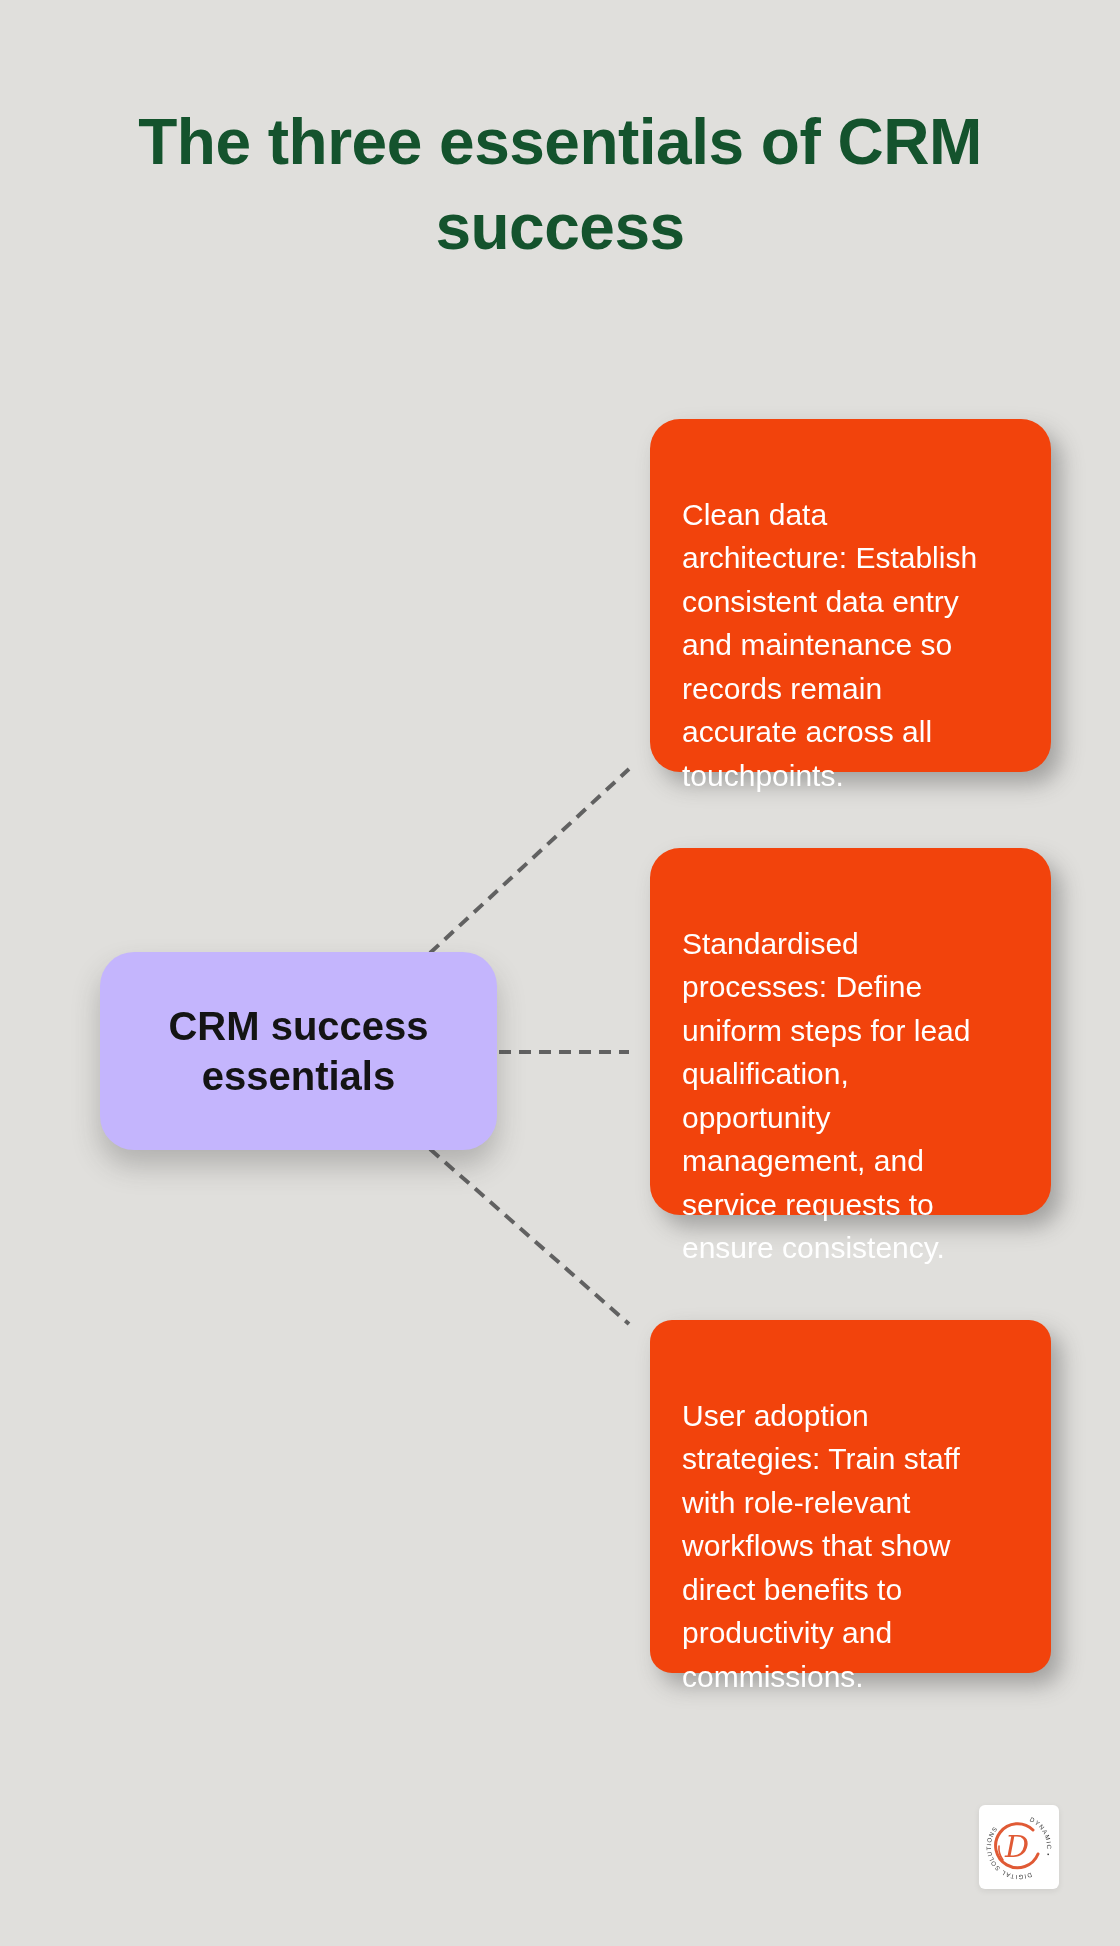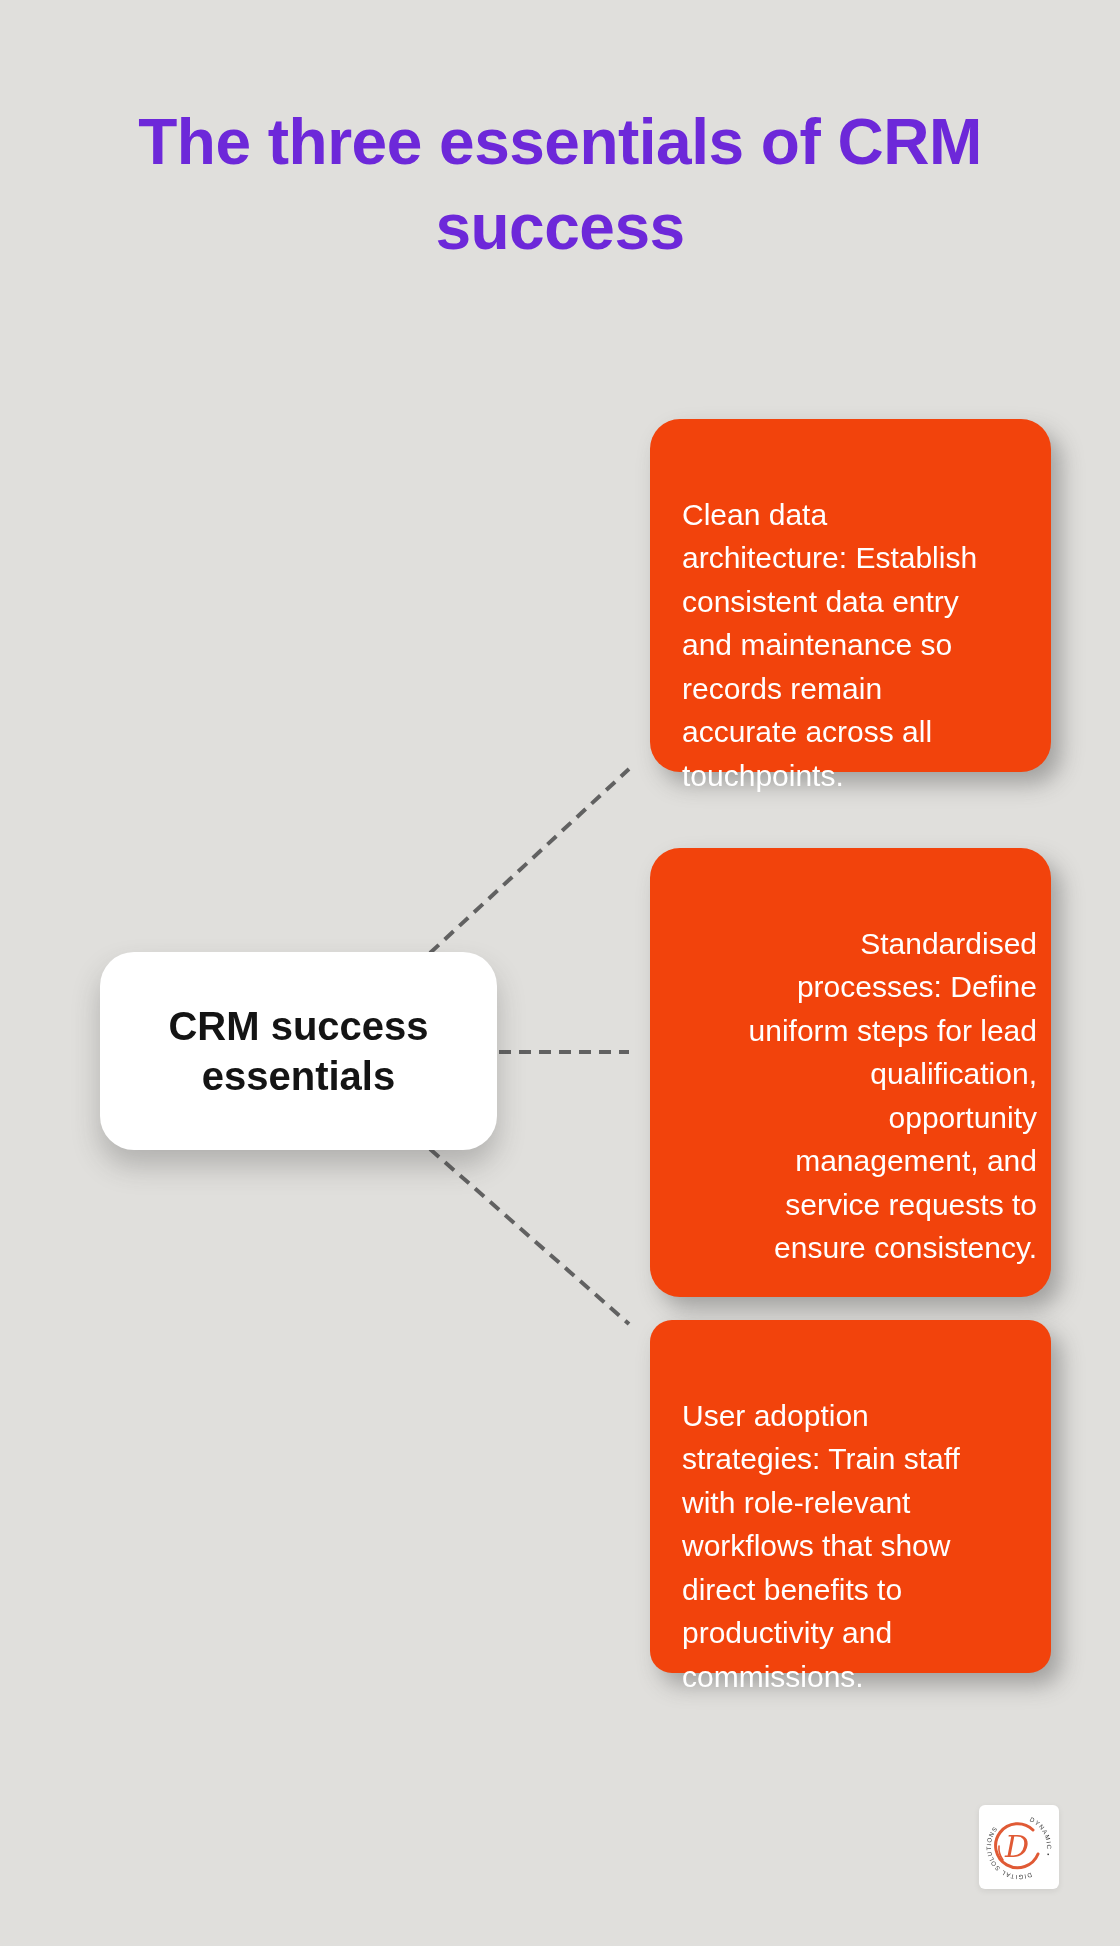--- a/index.html
+++ b/index.html
@@ -17,21 +17,21 @@
   .title {
     position: absolute;
     top: 100px;
     left: 0;
     width: 1120px;
     text-align: center;
     font-size: 64px;
     font-weight: bold;
     line-height: 85px;
     letter-spacing: -0.5px;
-    color: #6d28d9;
+    color: #14532d;
     white-space: pre-line;
   }
   .connectors {
     position: absolute;
     top: 0; left: 0;
     width: 1120px;
     height: 1946px;
     pointer-events: none;
   }
   .connectors line {
@@ -39,21 +39,21 @@
     stroke-width: 4;
     stroke-dasharray: 12 8;
     fill: none;
   }
   .center-node {
     position: absolute;
     left: 100px;
     top: 952px;
     width: 397px;
     height: 198px;
-    background: #ffffff;
+    background: #c4b5fd;
     border-radius: 34px;
     box-shadow: 0 16px 28px rgba(60,60,60,0.28);
     display: flex;
     align-items: center;
     justify-content: center;
     text-align: center;
     font-size: 40px;
     font-weight: bold;
     line-height: 50px;
     color: #141414;
@@ -66,21 +66,21 @@
     background: #f2430c;
     border-radius: 30px;
     box-shadow: 10px 12px 22px rgba(70,70,70,0.40);
     color: #ffffff;
     font-size: 30px;
     line-height: 43.5px;
     padding: 30px 14px 16px 32px;
     white-space: pre-line;
   }
   .card-1 { top: 419px;  height: 353px; }
-  .card-2 { top: 848px;  height: 449px; text-align: right; }
+  .card-2 { top: 848px;  height: 367px; }
   .card-3 { top: 1320px; height: 353px; border-radius: 22px; }
   .logo-badge {
     position: absolute;
     left: 979px;
     top: 1805px;
     width: 80px;
     height: 84px;
     background: #ffffff;
     border-radius: 6px;
     box-shadow: 0 2px 6px rgba(0,0,0,0.08);

